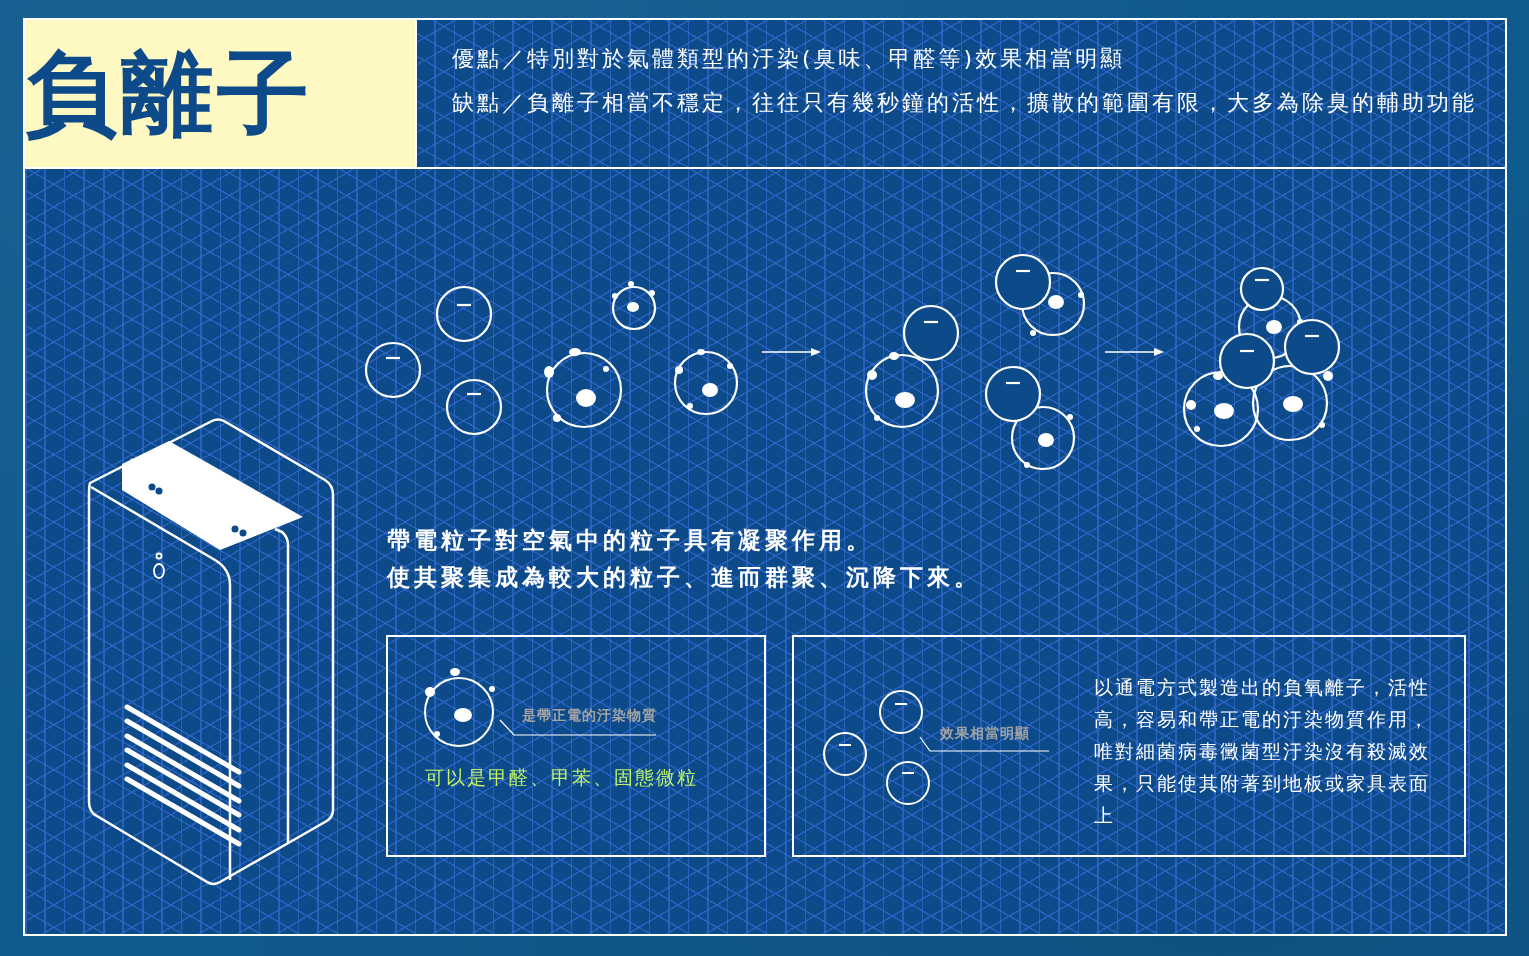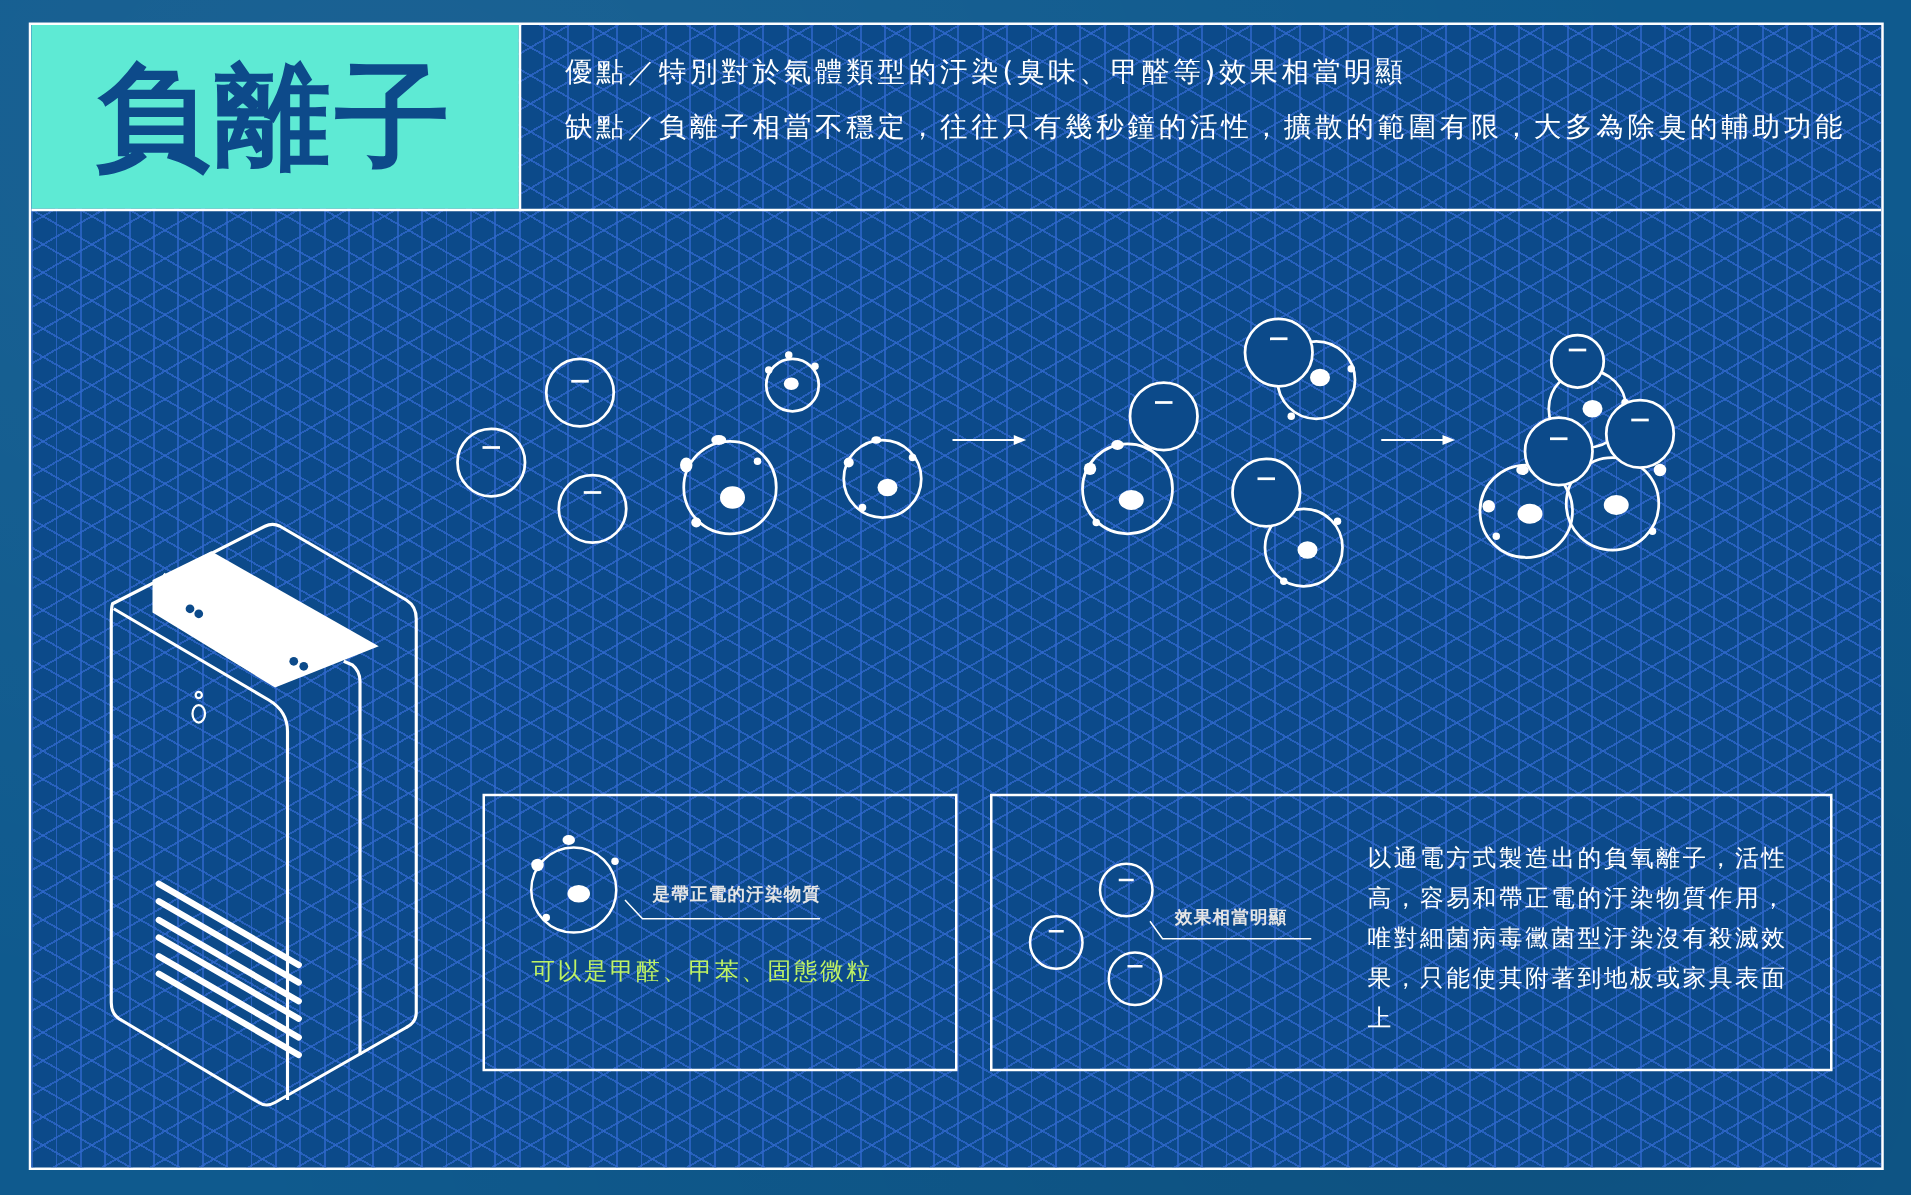--- a/index.html
+++ b/index.html
@@ -20,22 +20,22 @@
     }
     .grid {
       position: absolute; inset: 0;
       background-image:
         repeating-linear-gradient(90deg, rgba(48,104,205,0.75) 0 1.5px, transparent 1.5px 19.5px),
         repeating-linear-gradient(30deg, rgba(48,104,205,0.75) 0 1.5px, transparent 1.5px 19.5px),
         repeating-linear-gradient(150deg, rgba(48,104,205,0.75) 0 1.5px, transparent 1.5px 19.5px);
     }
     .title-box {
       position: absolute; left: 0; top: 0; width: 390px; height: 147px;
-      background: #5eead4;
-      display: flex; align-items: center; justify-content: center;
+      background: #fef9c3;
+      display: flex; align-items: center; 
     }
     .title-text {
       font-family: "DejaVu Sans", sans-serif;
       font-weight: bold; font-size: 92px; color: #0d4a8a; letter-spacing: 4px;
       line-height: 1;
     }
     .header-divider {
       position: absolute; left: 0; top: 147px; width: 100%; height: 2px; background: #ffffff;
     }
     .title-right-border {
@@ -57,21 +57,21 @@
       color: #ffffff; font-size: 23px; font-weight: bold; letter-spacing: 4px; line-height: 37px;
     }
 
     .box {
       position: absolute; border: 2px solid #ffffff;
     }
     .box-left { left: 361px; top: 615px; width: 376px; height: 218px; }
     .box-right { left: 767px; top: 615px; width: 670px; height: 218px; }
 
     .label-small {
-      position: absolute; color: #e5e5e5; font-size: 14px; font-weight: bold; letter-spacing: 1px;
+      position: absolute; color: #a3a3a3; font-size: 14px; font-weight: bold; letter-spacing: 1px;
     }
     .left-desc {
       position: absolute; left: 37px; top: 124px;
       color: #bef264; font-size: 19px; line-height: 32px; letter-spacing: 2px;
     }
     .right-desc {
       position: absolute; left: 300px; top: 34px; width: 350px;
       color: #ffffff; font-size: 19px; font-weight: normal; line-height: 32px; letter-spacing: 2px;
     }
   </style>
@@ -225,20 +225,24 @@
         <line x1="102" y1="687" x2="214" y2="752"></line>
         <line x1="102" y1="701" x2="214" y2="766"></line>
         <line x1="102" y1="716" x2="214" y2="781"></line>
         <line x1="102" y1="730" x2="214" y2="795"></line>
         <line x1="102" y1="745" x2="214" y2="810"></line>
         <line x1="102" y1="759" x2="214" y2="824"></line>
       </g>
     </g>
   </svg>
 
+  <div class="caption">
+    <div>帶電粒子對空氣中的粒子具有凝聚作用。</div>
+    <div>使其聚集成為較大的粒子、進而群聚、沉降下來。</div>
+  </div>
 
   <div class="box box-left">
     <svg width="376" height="218" viewBox="0 0 376 218" style="position:absolute;left:0;top:0" fill="none" stroke="#ffffff" stroke-width="2">
       <circle cx="71" cy="75" r="34"></circle>
       <ellipse cx="75" cy="78" rx="9" ry="7" fill="#fff" stroke="none"></ellipse>
       <ellipse cx="67" cy="35" rx="5" ry="4" fill="#fff" stroke="none"></ellipse>
       <ellipse cx="42" cy="55" rx="5" ry="5" fill="#fff" stroke="none"></ellipse>
       <circle cx="104" cy="52" r="3" fill="#fff" stroke="none"></circle>
       <circle cx="49" cy="97" r="3" fill="#fff" stroke="none"></circle>
       <polyline points="112,83 126,98 268,98" stroke-width="1.2"></polyline>

